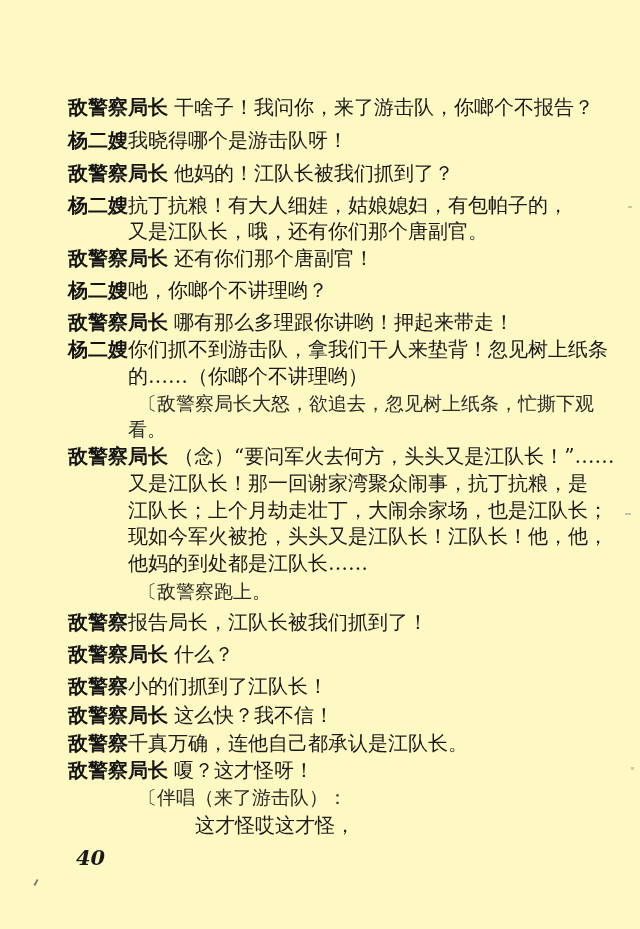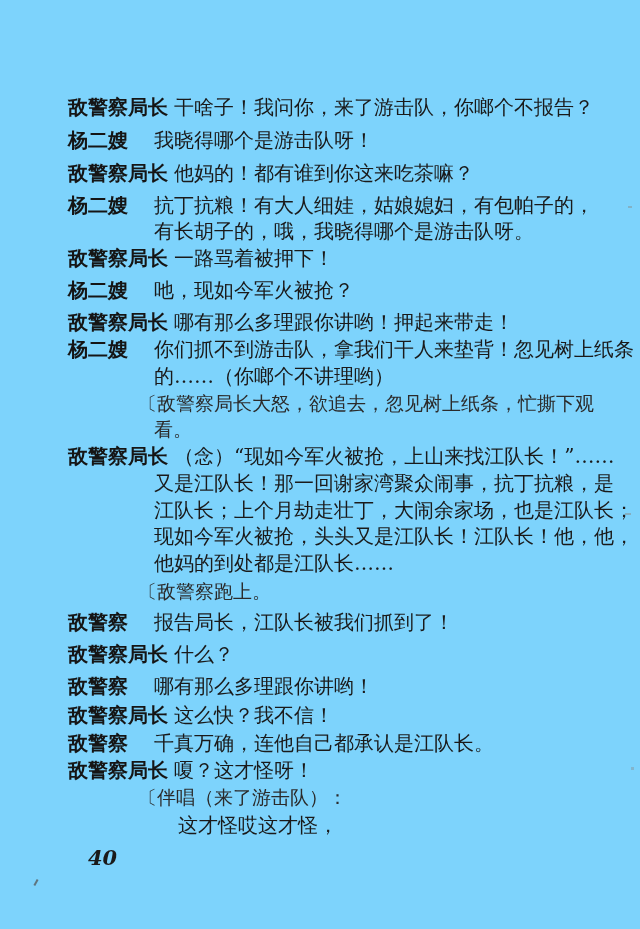--- a/index.html
+++ b/index.html
@@ -1,19 +1,19 @@
 <!DOCTYPE html>
 <html><head>
 <meta charset="utf-8">
 <style>
   html,body{margin:0;padding:0;background:#e9e9e7;}
   #page{
     position:relative;
     width:640px;height:929px;
-    background:#7dd3fc;
+    background:#fef9c3;
     overflow:hidden;
     box-shadow:0 0 4px rgba(0,0,0,.15);
     font-family:"DejaVu Serif","Liberation Serif",serif;
   }
   .line{
     position:absolute;
     left:68px;
     height:27px;
     white-space:nowrap;
   }
@@ -32,26 +32,26 @@
     font-size:20px;
     line-height:24px;
     color:#1a1a1a;
   }
   .stage{
     font-size:19px;
     color:#2b2b2b;
     text-align:right;
   }
   .o70{left:70px}
-  .o72{left:86px}
+  .o72{left:60px}
   .o107{left:106px}
-  .o110{left:110px}
+  .o110{left:127px}
   #page-number{
     position:absolute;
-    left:88px;top:845px;
+    left:76px;top:845px;
     font-family:"DejaVu Serif","Liberation Serif",serif;
     font-style:italic;
     font-weight:700;
     font-size:21px;
     color:#1a1a1a;
   }
   
   .artifact{position:absolute;background:#8a8a86;}
   #artifact-tick{left:35px;top:879px;width:2px;height:7px;transform:rotate(28deg);background:#555;opacity:.75;}
   #artifact-dot-1{left:628px;top:206px;width:4px;height:2px;opacity:.45;}
@@ -69,40 +69,40 @@
     <span class="txt o107">干啥子！我问你，来了游击队，你啷个不报告？</span>
   </div>
 
   <div class="line" style="top:128px">
     <span class="speaker">杨二嫂</span>
     <span class="txt o72">我晓得哪个是游击队呀！</span>
   </div>
 
   <div class="line" style="top:161px">
     <span class="speaker">敌警察局长</span>
-    <span class="txt o107">他妈的！都有谁到你这来吃茶嘛？</span>
+    <span class="txt o107">他妈的！江队长被我们抓到了？</span>
   </div>
 
   <div class="line" style="top:193px">
     <span class="speaker">杨二嫂</span>
     <span class="txt o72">抗丁抗粮！有大人细娃，姑娘媳妇，有包帕子的，</span>
   </div>
 
   <div class="line" style="top:219px">
-    <span class="txt o72">有长胡子的，哦，我晓得哪个是游击队呀。</span>
+    <span class="txt o72">又是江队长，哦，还有你们那个唐副官。</span>
   </div>
 
   <div class="line" style="top:246px">
     <span class="speaker">敌警察局长</span>
-    <span class="txt o107">一路骂着被押下！</span>
+    <span class="txt o107">还有你们那个唐副官！</span>
   </div>
 
   <div class="line" style="top:278px">
     <span class="speaker">杨二嫂</span>
-    <span class="txt o72">吔，现如今军火被抢？</span>
+    <span class="txt o72">吔，你啷个不讲理哟？</span>
   </div>
 
   <div class="line" style="top:310px">
     <span class="speaker">敌警察局长</span>
     <span class="txt o107">哪有那么多理跟你讲哟！押起来带走！</span>
   </div>
 
   <div class="line" style="top:337px">
     <span class="speaker">杨二嫂</span>
     <span class="txt o72">你们抓不到游击队，拿我们干人来垫背！忽见树上纸条</span>
@@ -115,21 +115,21 @@
   <div class="line" style="top:391px">
     <span class="txt stage o70">〔敌警察局长大怒，欲追去，忽见树上纸条，忙撕下观</span>
   </div>
 
   <div class="line" style="top:417px">
     <span class="txt stage o72">看。</span>
   </div>
 
   <div class="line" style="top:444px">
     <span class="speaker">敌警察局长</span>
-    <span class="txt o107">（念）“现如今军火被抢，上山来找江队长！”……</span>
+    <span class="txt o107">（念）“要问军火去何方，头头又是江队长！”……</span>
   </div>
 
   <div class="line" style="top:471px">
     <span class="txt o72">又是江队长！那一回谢家湾聚众闹事，抗丁抗粮，是</span>
   </div>
 
   <div class="line" style="top:498px">
     <span class="txt o72">江队长；上个月劫走壮丁，大闹余家场，也是江队长；</span>
   </div>
 
@@ -150,21 +150,21 @@
     <span class="txt o72">报告局长，江队长被我们抓到了！</span>
   </div>
 
   <div class="line" style="top:642px">
     <span class="speaker">敌警察局长</span>
     <span class="txt o107">什么？</span>
   </div>
 
   <div class="line" style="top:674px">
     <span class="speaker">敌警察</span>
-    <span class="txt o72">哪有那么多理跟你讲哟！</span>
+    <span class="txt o72">小的们抓到了江队长！</span>
   </div>
 
   <div class="line" style="top:703px">
     <span class="speaker">敌警察局长</span>
     <span class="txt o107">这么快？我不信！</span>
   </div>
 
   <div class="line" style="top:731px">
     <span class="speaker">敌警察</span>
     <span class="txt o72">千真万确，连他自己都承认是江队长。</span>

